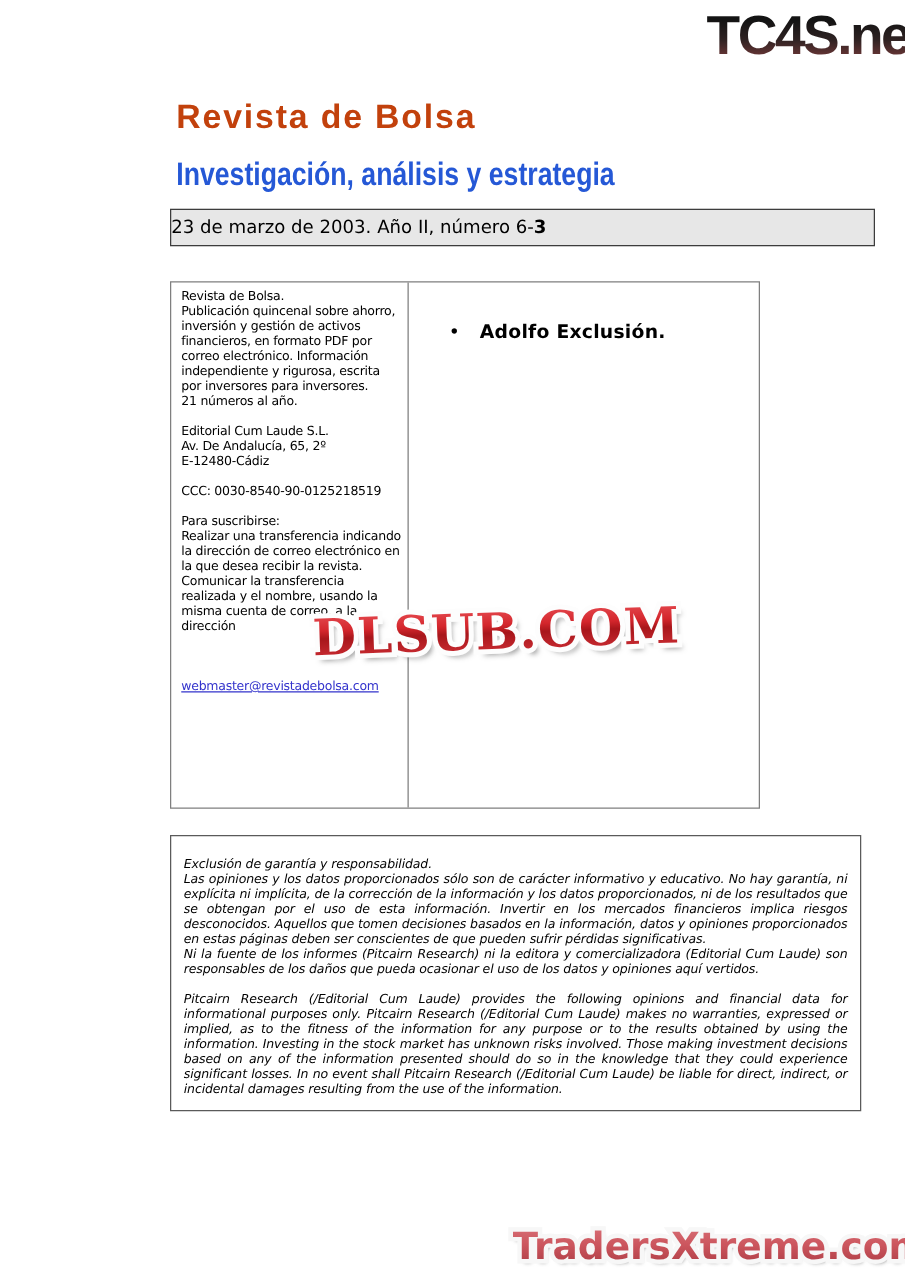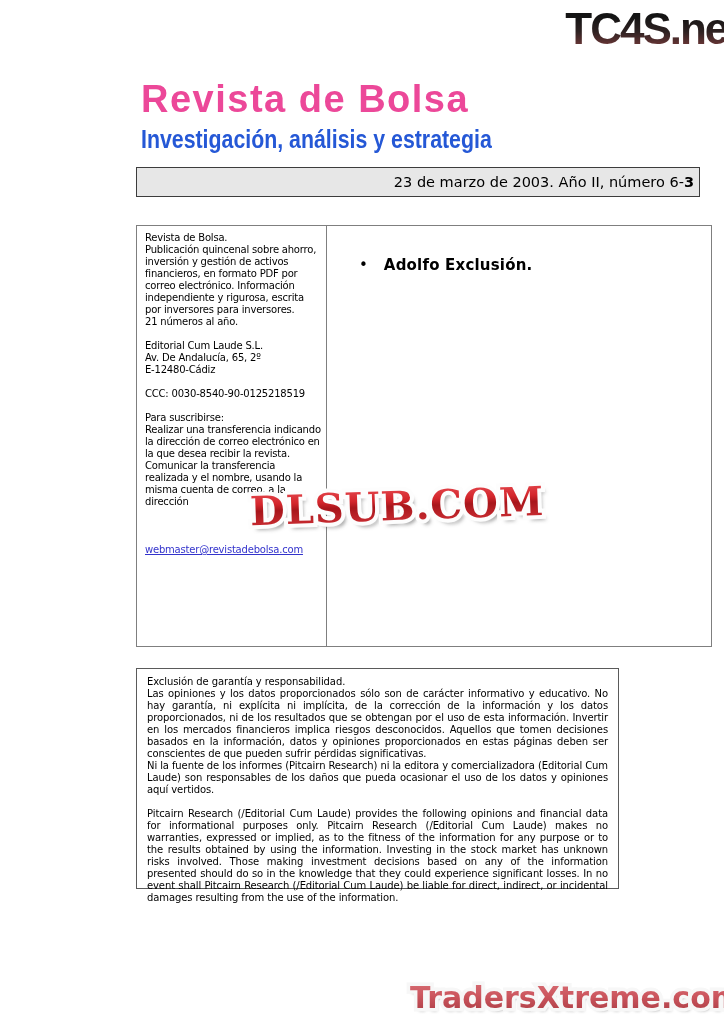--- a/index.html
+++ b/index.html
@@ -21,46 +21,46 @@
     font-weight: bold; font-size: 44px; letter-spacing: -2px;
     background: linear-gradient(to bottom, #141414 25%, #2e2222 55%, #7c3c3c 92%);
     -webkit-background-clip: text; background-clip: text;
     color: transparent;
   }
 
   
   .mag-title {
     position: absolute; left: 117px; top: 78px;
     font-family: "Liberation Sans", sans-serif;
-    font-weight: bold; font-size: 38px; letter-spacing: 1.5px;
-    color: #ec4899;
+    font-weight: bold; font-size: 27px; letter-spacing: 1.5px;
+    color: #c2410c;
   }
   .mag-subtitle {
     position: absolute; left: 117px; top: 124px;
     font-family: "Liberation Sans", sans-serif;
     font-weight: bold; font-size: 26px;
     color: #2558d6;
     transform: scaleX(0.82); transform-origin: left center;
     white-space: nowrap;
   }
 
   
   .date-bar {
     position: absolute; left: 112px; top: 167px;
     width: 564px; height: 30px;
     background: #e7e7e7; border: 1px solid #3c3c3c;
-    text-align: right; font-size: 14.5px; line-height: 28px;
+    text-align: left; font-size: 14.5px; line-height: 28px;
     padding-right: 5px;
   }
   .date-bar b { font-weight: bold; }
 
   
   .main-box {
     position: absolute; left: 112px; top: 225px;
-    width: 576px; height: 422px;
+    width: 472px; height: 422px;
     border: 1px solid #7f7f7f;
     display: flex;
   }
   .info-col {
     width: 190px; height: 100%;
     border-right: 1px solid #7f7f7f;
     padding: 6px 4px 0 8px;
     font-size: 10px; line-height: 12px; letter-spacing: -0.2px;
   }
   .info-col p { white-space: pre-line; margin: 0 0 12px 0; }
@@ -70,24 +70,24 @@
     font-size: 10px; letter-spacing: -0.2px; cursor: pointer;
   }
   .toc-col { flex: 1; padding: 30px 0 0 32px; }
   .toc-item { display: flex; align-items: baseline; }
   .toc-bullet { font-size: 15px; margin-right: 16px; }
   .toc-label { font-weight: bold; font-size: 15px; letter-spacing: 0.2px; }
 
   
   .disclaimer-box {
     position: absolute; left: 112px; top: 668px;
-    width: 483px; height: 221px;
+    width: 553px; height: 221px;
     border: 1px solid #5a5a5a;
-    padding: 7px 10px;
-    font-size: 10px; line-height: 12px;
+    padding: 17px 10px;
+    font-style: italic; font-size: 10px; line-height: 12px;
     letter-spacing: -0.1px;
   }
   .disclaimer-box .d-body { white-space: pre-line; text-align: justify; }
   .disclaimer-box .d-gap { height: 12px; }
 
   
   .wm { position: absolute; white-space: nowrap; }
   .wm .layer { display: block; }
   .wm .stroke { position: absolute; left: 0; top: 0; color: #fff; z-index: 1; }
   .wm .fill   { position: relative; z-index: 2; }

